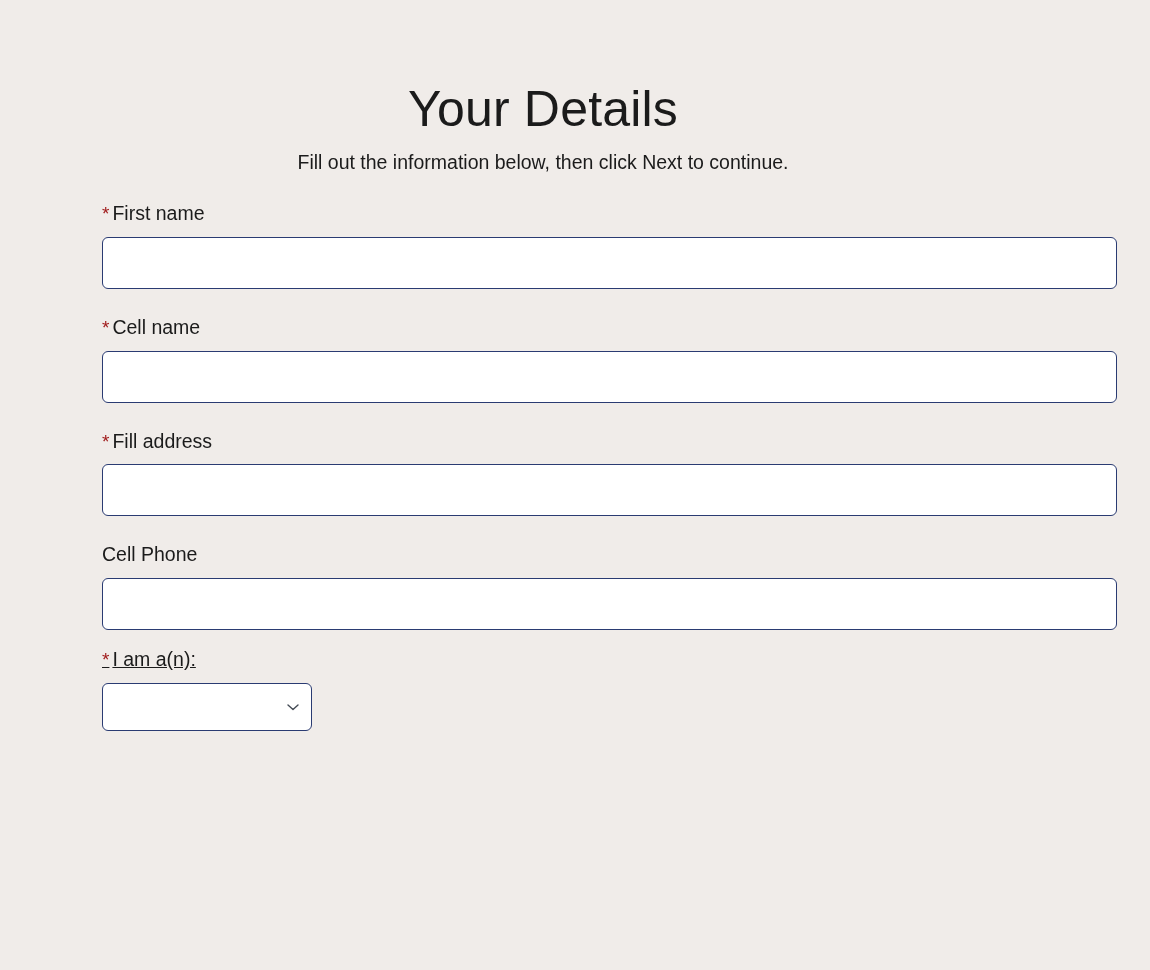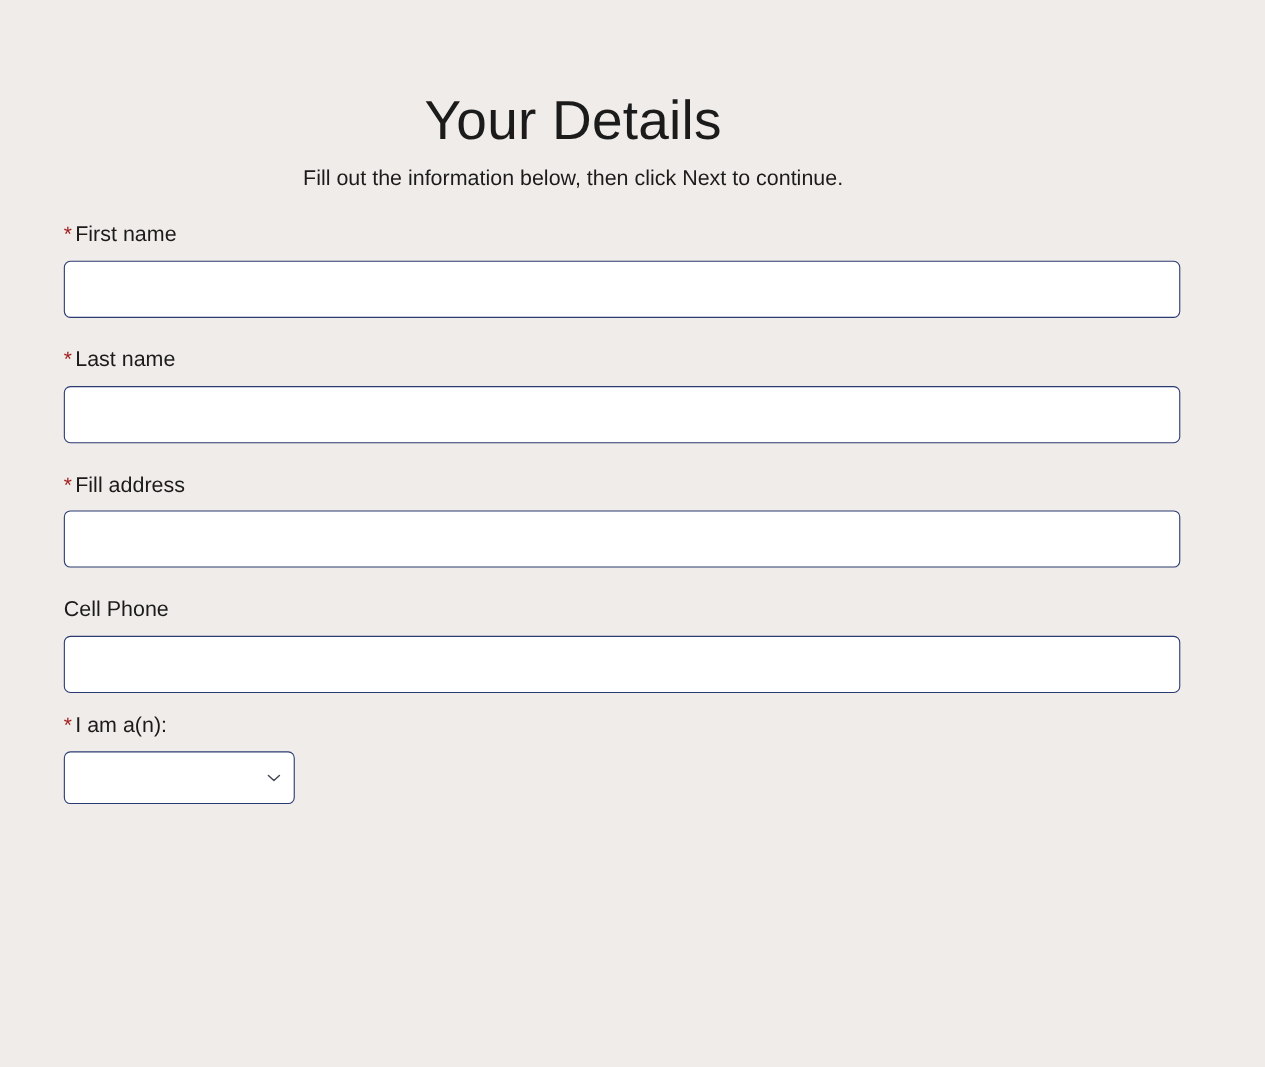--- a/index.html
+++ b/index.html
@@ -12,20 +12,21 @@
     background: #f0ece9;
     font-family: "Liberation Sans", sans-serif;
     color: #1b1b1b;
     overflow: hidden;
   }
   .page {
     position: relative;
     width: 1042px;
     height: 970px;
     box-sizing: border-box;
+    padding-left: 44px;
   }
   .header {
     text-align: center;
     padding-top: 82px;
   }
   .page-title {
     font-size: 50px;
     font-weight: 400;
     line-height: 1.1;
     letter-spacing: 0.2px;
@@ -68,20 +69,21 @@
     border: 1.5px solid #2a3b72;
     border-radius: 6px;
     font-size: 18px;
     font-family: "Liberation Sans", sans-serif;
     color: #1b1b1b;
     padding: 0 12px;
     outline: none;
   }
   .field-select {
     margin-top: 6px;
+    text-decoration: underline;
   }
   .select-wrap {
     position: relative;
     display: inline-block;
   }
   select.dropdown {
     box-sizing: border-box;
     width: 210px;
     height: 48px;
     background: #ffffff;
@@ -127,21 +129,21 @@
 
     <div class="field first">
       <label class="field-label">
         <span class="req-star">*</span><span>First name</span>
       </label>
       <input class="text-input" type="text" value="" placeholder="" style="">
     </div>
 
     <div class="field">
       <label class="field-label">
-        <span class="req-star">*</span><span>Last name</span>
+        <span class="req-star">*</span><span>Cell name</span>
       </label>
       <input class="text-input" type="text" value="" placeholder="" style="">
     </div>
 
     <div class="field">
       <label class="field-label">
         <span class="req-star">*</span><span>Fill address</span>
       </label>
       <input class="text-input" type="text" value="" placeholder="" style="">
     </div>

